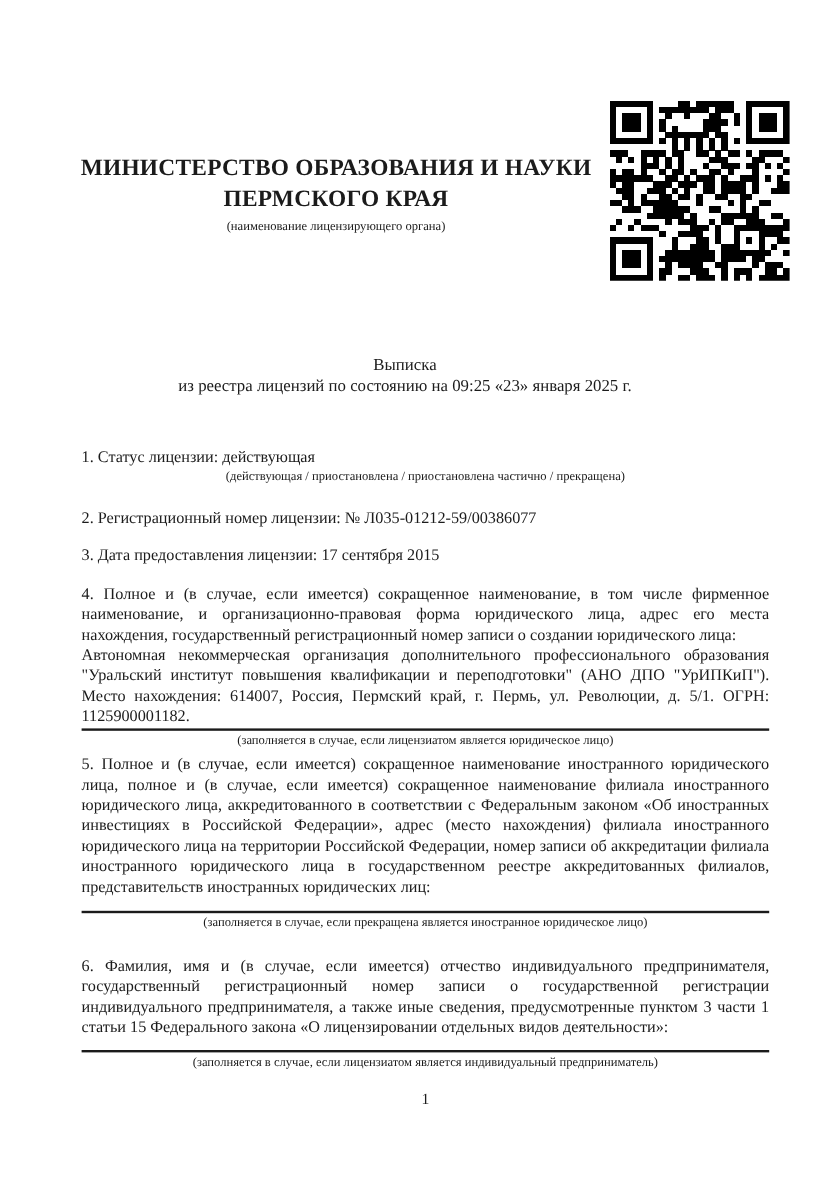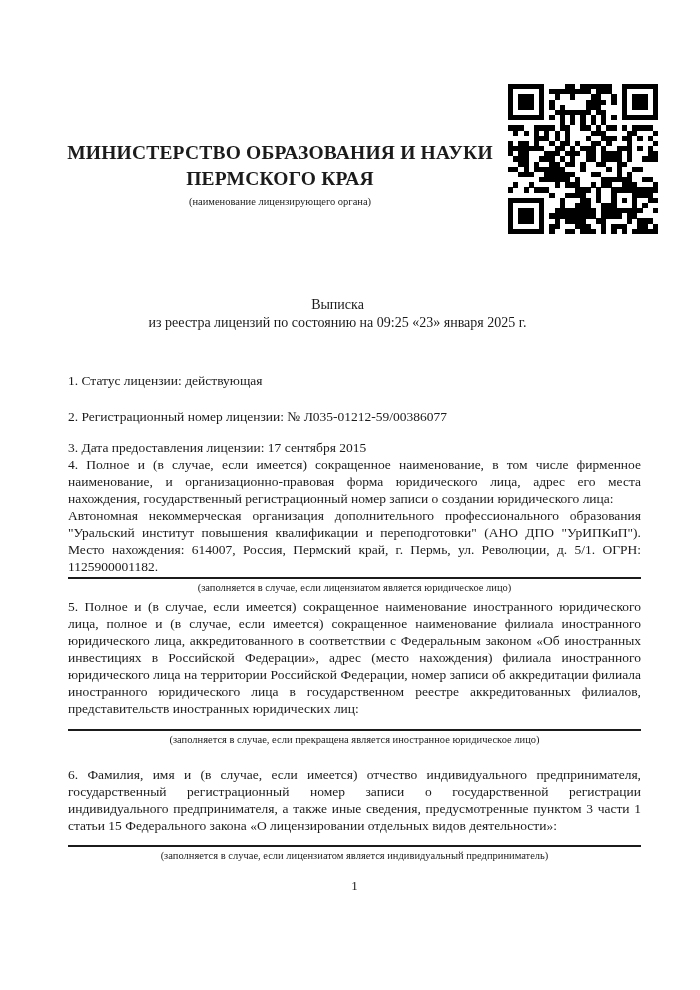--- a/index.html
+++ b/index.html
@@ -2,38 +2,38 @@
 <html><head>
 <meta charset="utf-8">
 <style>
   html,body{margin:0;padding:0;background:#ffffff;}
   .page{
     position:relative;width:700px;height:990px;background:#ffffff;
     font-family:"Liberation Serif","DejaVu Serif",serif;color:#1b1b1b;
     overflow:hidden;
   }
   
-  .ministry{position:absolute;left:65px;top:140px;width:430px;text-align:center;}
+  .ministry{position:absolute;left:65px;top:128px;width:430px;text-align:center;}
   .ministry-name{font-weight:bold;font-size:19.5px;line-height:26px;letter-spacing:.2px;}
   .ministry-caption{font-size:10.5px;line-height:14px;margin-top:3px;}
   
   .qr{position:absolute;left:508px;top:84px;width:150px;height:150px;}
   
   .doc-title{position:absolute;left:51px;top:296px;width:573px;text-align:center;
     font-size:14px;line-height:18px;}
   
   .content{position:absolute;left:68px;top:365px;width:573px;font-size:13.5px;line-height:17px;}
   .line-item{white-space:nowrap;}
   .para{text-align:justify;}
   .fill-caption{text-align:center;font-size:10.5px;line-height:13px;margin-top:2px;}
   .rule{height:0;border-top:2px solid #1b1b1b;}
   .sec-status{margin-top:7px;}
   .sec-reg{margin-top:19px;}
   .sec-date{margin-top:14px;}
-  .sec-legal{margin-top:0;}
+  .sec-legal{margin-top:15px;}
   .sec-legal .rule{margin-top:2px;}
   .sec-foreign{margin-top:4px;}
   .sec-foreign .rule{margin-top:12px;}
   .sec-individual{margin-top:20px;}
   .sec-individual .rule{margin-top:11px;}
   .sec-inn{margin-top:21px;}
   .page-num{margin-top:15px;text-align:center;font-size:13px;}
 </style>
 </head>
 <body>
@@ -501,20 +501,21 @@
 
   <div class="doc-title">
     <div>Выписка</div>
     <div>из реестра лицензий по состоянию на 09:25 «23» января 2025 г.</div>
   </div>
 
   <div class="content">
 
     <div class="sec-status">
       <div class="line-item">1. Статус лицензии: действующая</div>
+      <div class="fill-caption">(действующая / приостановлена / приостановлена частично / прекращена)</div>
     </div>
 
     <div class="sec-reg">
       <div class="line-item">2. Регистрационный номер лицензии: № Л035-01212-59/00386077</div>
     </div>
 
     <div class="sec-date">
       <div class="line-item">3. Дата предоставления лицензии: 17 сентября 2015</div>
     </div>
 

